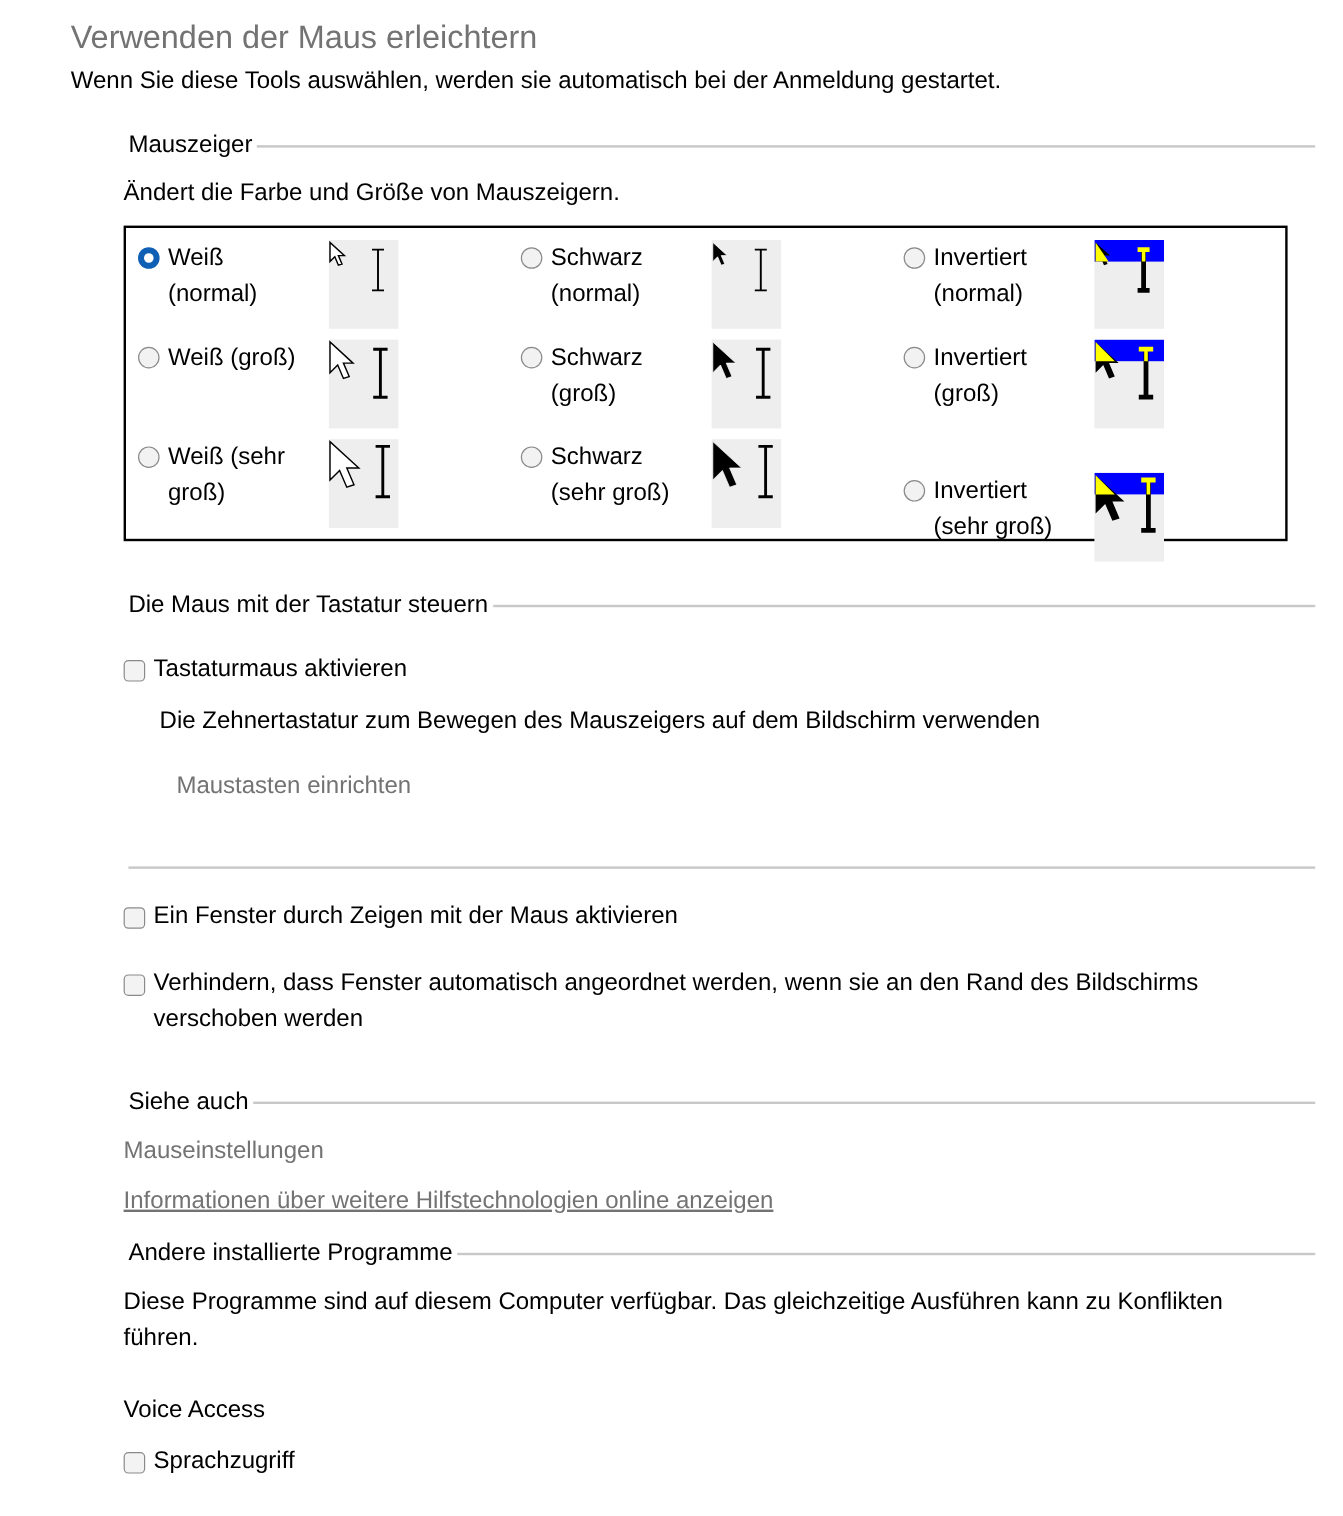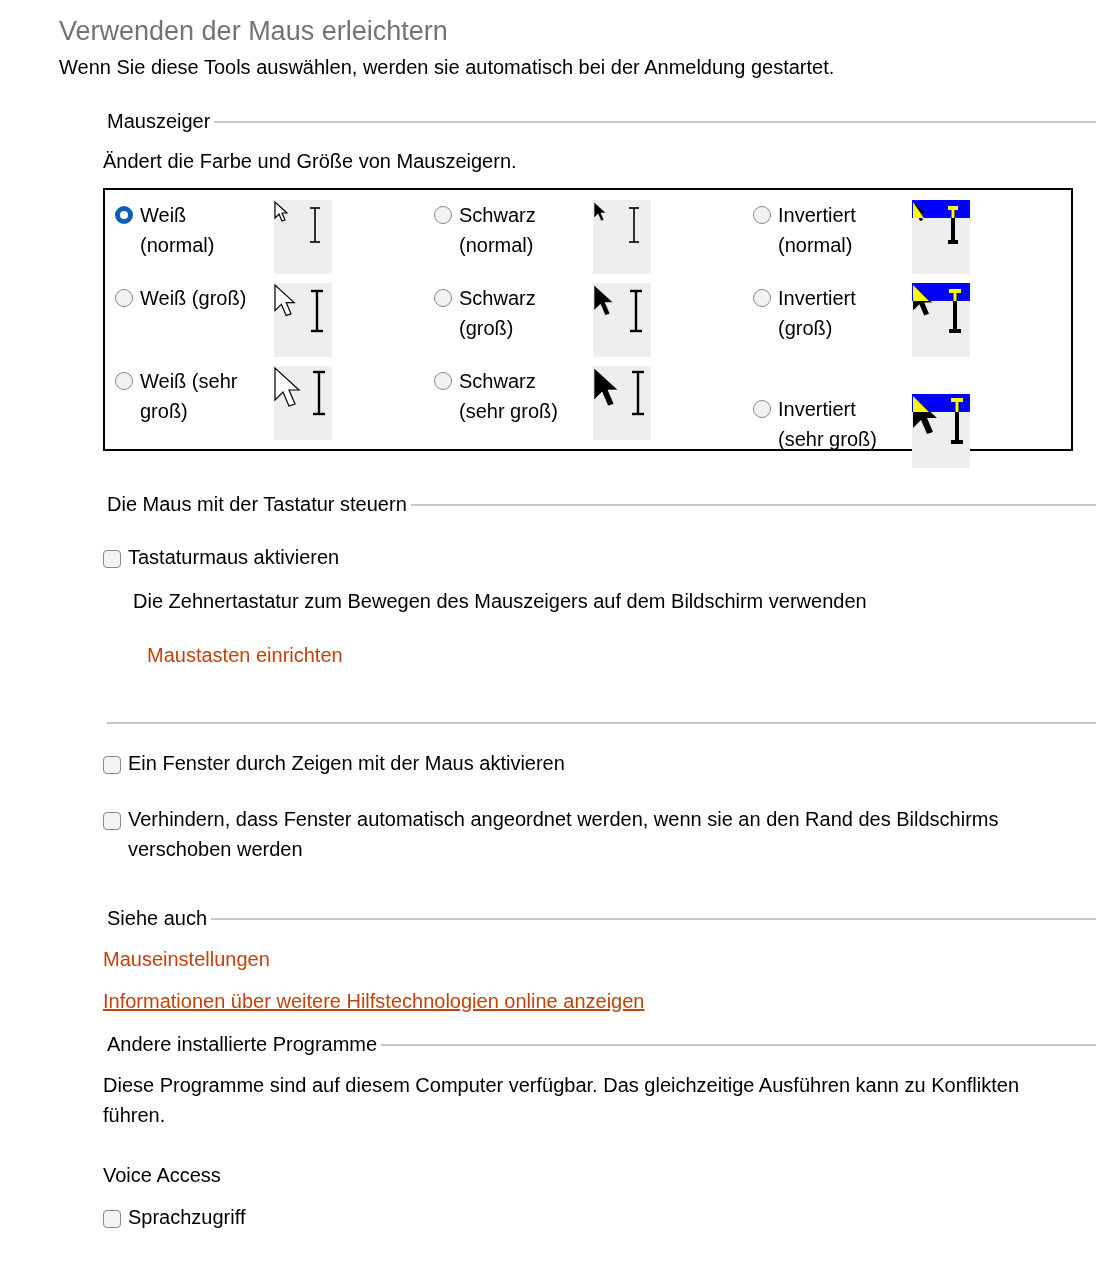--- a/index.html
+++ b/index.html
@@ -13,21 +13,21 @@
     left: 59px; top: 16px; font-size: 27px; color: #737373; white-space: nowrap;
   }
   .subtitle { left: 59px; top: 56px; font-size: 20px; white-space: nowrap; }
   .section-header {
     left: 59px; width: 989px; height: 24px;
     display: flex; align-items: center; font-size: 20px; margin-left: 48px;
   }
   .section-header .label { white-space: nowrap; padding-right: 4px; }
   .section-header .rule { flex: 1; height: 2px; background: #c8c8c8; margin-top: 2px; }
   .text20 { font-size: 20px; white-space: nowrap; }
-  .link { color: #c2410c; font-size: 20px; cursor: pointer; white-space: nowrap; }
+  .link { color: #737373; font-size: 20px; cursor: pointer; white-space: nowrap; }
   .link.underline { text-decoration: underline; }
 
   .cursor-box {
     left: 103px; top: 188px; width: 966px; height: 259px;
     border: 2px solid #000000; box-sizing: content-box;
   }
   .cursor-opt { position: absolute; width: 300px; height: 80px; }
   .radio {
     position: absolute; left: 0; top: 6px; width: 18px; height: 18px;
     border-radius: 50%; border: 1px solid #8a8a8a; background: #f2f2f2;

